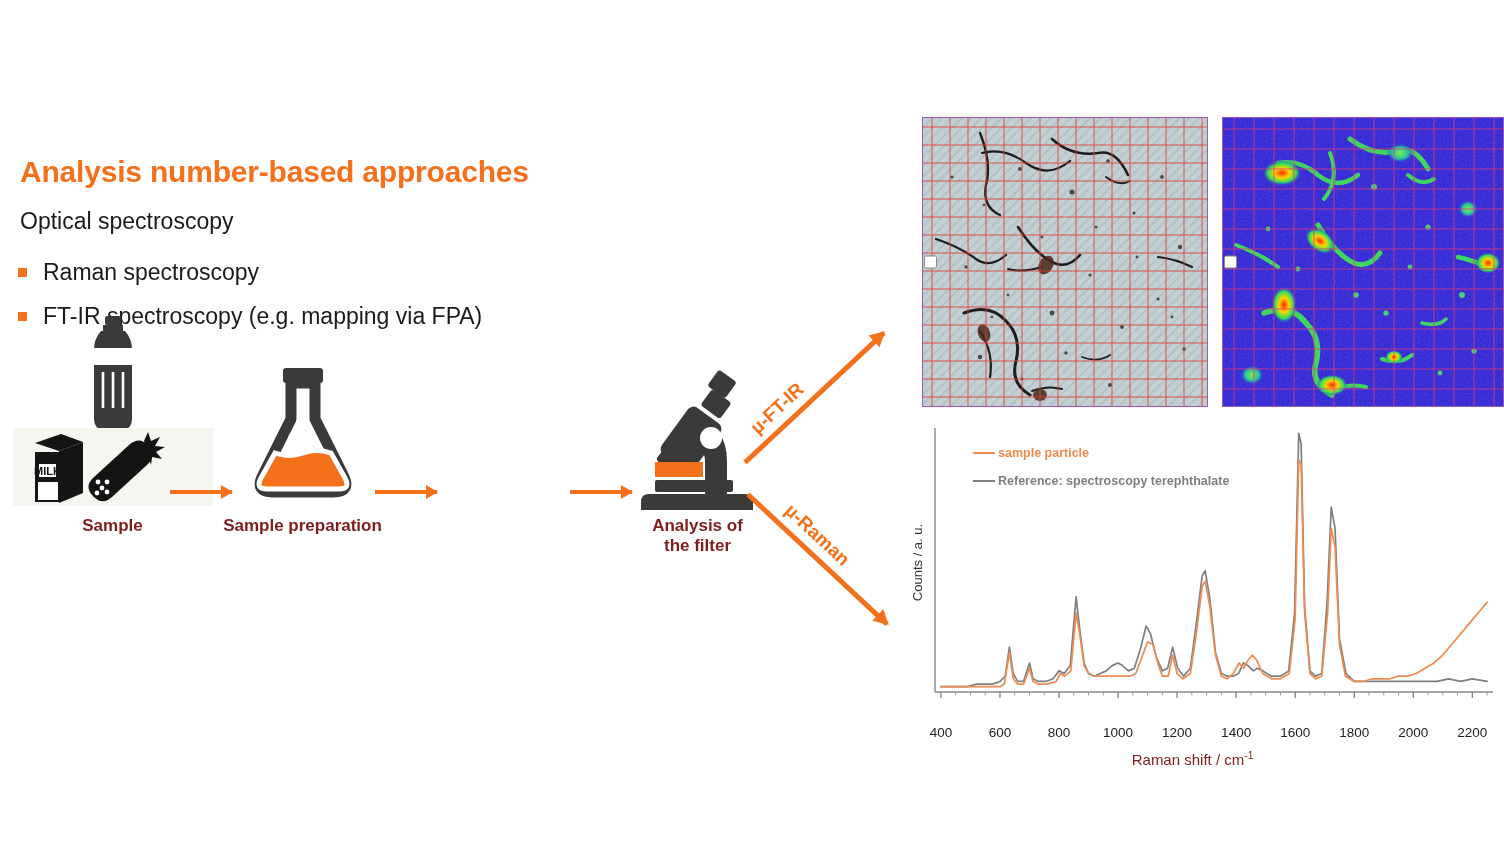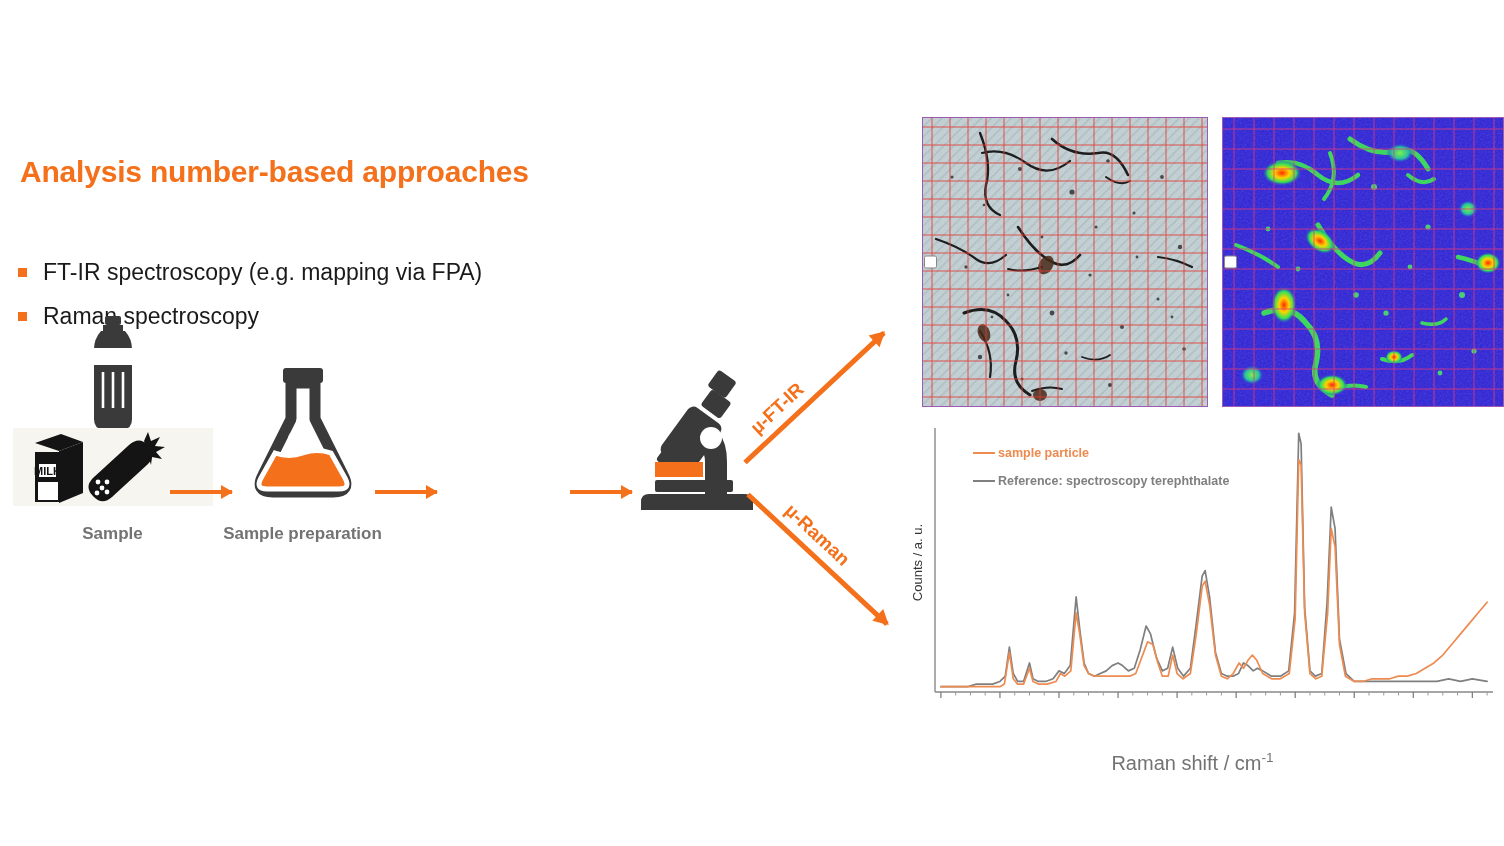--- a/index.html
+++ b/index.html
@@ -23,22 +23,22 @@
   .bullet{display:flex;align-items:center;height:44px;}
   .bullet .sq{
     width:9px;height:9px;background:#F4701B;margin-right:16px;flex:0 0 auto;
   }
   .bullet .btxt{font-size:23px;color:#1a1a1a;white-space:nowrap;}
 
   
   .wf{position:absolute;left:0;top:360px;width:800px;height:270px;padding-left:24px;}
   .step{position:absolute;text-align:center;}
   .step .lbl{
-    font-size:17px;font-weight:bold;color:#737373;line-height:1.18;
-    margin-top:14px;white-space:pre-line;
+    font-size:17px;font-weight:bold;color:#7f1d1d;line-height:1.18;
+    margin-top:6px;white-space:pre-line;
   }
   .icon-wrap{display:flex;align-items:flex-end;justify-content:center;height:140px;}
 
   .arrow-h{position:absolute;height:0;}
   .arrow-h .bar{height:4px;background:#F4701B;width:100%;}
   .arrow-h .head{
     position:absolute;right:-1px;top:-5px;width:0;height:0;
     border-top:7px solid transparent;border-bottom:7px solid transparent;
     border-left:12px solid #F4701B;
   }
@@ -65,47 +65,48 @@
   }
 
   
   .chart{position:absolute;left:885px;top:420px;width:615px;height:370px;}
   .ylab{
     position:absolute;left:-6px;top:135px;transform:rotate(-90deg);
     transform-origin:center;font-size:13px;color:#333;white-space:nowrap;
   }
   .xlab{
     position:absolute;left:0;right:0;top:330px;text-align:center;
-    font-size:20px;color:#737373;
+    font-size:15px;color:#7f1d1d;
   }
   .legend{position:absolute;left:88px;top:26px;}
   .lrow{display:flex;align-items:center;margin-bottom:14px;font-weight:bold;}
   .lrow .ln{width:22px;height:2.5px;margin-right:3px;}
   .lrow .ltx{font-size:12.5px;}
   .xticklabels{position:absolute;left:0;top:305px;width:100%;height:18px;}
   .xticklabels span{
     position:absolute;font-size:13.5px;color:#222;transform:translateX(-50%);
   }
   sup{font-size:0.68em;vertical-align:super;}
 </style>
 </head>
 <body>
 
 <div class="slide">
 
   <div class="title">Analysis number-based approaches</div>
+  <div class="subtitle">Optical spectroscopy</div>
 
   <div class="bullets">
     <div class="bullet">
       <span class="sq"></span>
-      <span class="btxt">FT-IR spectroscopy (e.g. mapping via FPA)</span>
+      <span class="btxt">Raman spectroscopy</span>
     </div>
     <div class="bullet">
       <span class="sq"></span>
-      <span class="btxt">Raman spectroscopy</span>
+      <span class="btxt">FT-IR spectroscopy (e.g. mapping via FPA)</span>
     </div>
   </div>
 
   <div class="wf">
 
     <div class="step" style="left:10px;top:10px;width:205px;">
       <div class="icon-wrap">
         <svg width="200" height="200" viewBox="0 0 200 200">
 
           <g fill="#3a3a3a">
@@ -188,20 +189,22 @@
             <rect x="38" y="40" width="40" height="58" rx="7" transform="rotate(36 58 69)"></rect>
             <rect x="24" y="86" width="24" height="12" rx="3" transform="rotate(36 36 92)"></rect>
             <path d="M58 52 q36 0 36 40 v32 h-22 v-32 q0 -18 -18 -18 z"></path>
             <circle cx="78" cy="68" r="11" fill="#ffffff"></circle>
             <rect x="22" y="110" width="78" height="12" rx="2"></rect>
             <path d="M16 124 h96 q8 0 8 8 v8 h-112 v-8 q0 -8 8 -8z"></path>
           </g>
           <rect x="22" y="92" width="48" height="15" fill="#F4701B"></rect>
         </svg>
       </div>
+      <div class="lbl">Analysis of
+the filter</div>
     </div>
   </div>
 
   <div class="diag" style="left:745px;top:460px;width:190px;transform:rotate(-43deg);">
     <div class="dbar" style="width:100%;"></div>
     <div class="dhead"></div>
     <div class="dlabel" style="left:28px;top:-26px;">µ-FT-IR</div>
   </div>
 
   <div class="diag" style="left:748px;top:492px;width:190px;transform:rotate(43deg);">
@@ -460,19 +463,31 @@
         <line x1="498.76190476190476" y1="272" x2="498.76190476190476" y2="275.5" stroke="#999" stroke-width="1"></line>
         <line x1="513.5238095238095" y1="272" x2="513.5238095238095" y2="275.5" stroke="#999" stroke-width="1"></line>
         <line x1="543.047619047619" y1="272" x2="543.047619047619" y2="275.5" stroke="#999" stroke-width="1"></line>
         <line x1="557.8095238095239" y1="272" x2="557.8095238095239" y2="275.5" stroke="#999" stroke-width="1"></line>
         <line x1="572.5714285714286" y1="272" x2="572.5714285714286" y2="275.5" stroke="#999" stroke-width="1"></line>
         <line x1="602.0952380952381" y1="272" x2="602.0952380952381" y2="275.5" stroke="#999" stroke-width="1"></line>
         <path d="M55.90 266.72 L64.76 266.72 L73.62 266.72 L82.48 266.72 L91.33 264.08 L100.19 264.08 L107.57 264.08 L114.95 261.44 L120.27 256.16 L124.40 227.12 L128.24 253.52 L132.67 261.44 L138.57 261.44 L144.48 242.96 L148.02 258.80 L153.33 261.44 L160.71 261.44 L168.10 258.80 L174.00 250.88 L179.31 253.52 L185.22 245.60 L191.12 176.96 L194.67 208.64 L199.10 242.96 L203.52 253.52 L209.43 256.16 L215.33 253.52 L221.24 250.88 L227.14 245.60 L233.05 242.96 L237.48 245.60 L243.38 250.88 L249.29 248.24 L255.19 229.76 L261.10 206.00 L265.52 213.92 L271.43 237.68 L277.33 250.88 L282.65 248.24 L287.67 227.12 L292.69 248.24 L298.59 256.16 L305.38 248.24 L311.29 203.36 L317.19 155.84 L320.14 150.56 L324.57 176.96 L330.48 232.40 L336.38 253.52 L342.29 256.16 L348.19 256.16 L353.50 253.52 L358.52 242.96 L362.95 245.60 L368.27 250.88 L372.40 248.24 L377.71 250.88 L386.57 256.16 L395.43 256.16 L403.70 250.88 L409.60 192.80 L413.73 13.28 L416.10 23.84 L419.64 187.52 L424.95 250.88 L430.27 256.16 L436.76 253.52 L442.08 182.24 L446.21 87.20 L450.05 108.32 L454.48 219.20 L460.97 253.52 L469.24 261.44 L481.05 261.44 L492.86 261.44 L504.67 261.44 L516.48 261.44 L528.29 261.44 L540.10 261.44 L551.90 261.44 L563.71 258.80 L575.52 261.44 L587.33 258.80 L602.10 261.44 " fill="none" stroke="#7f7f7f" stroke-width="1.7" stroke-linejoin="round" stroke-linecap="round"></path>
         <path d="M55.90 266.72 L61.81 266.72 L70.67 266.72 L79.52 266.72 L88.38 266.72 L97.24 266.72 L106.10 266.72 L114.95 266.72 L119.38 264.08 L124.40 232.40 L128.24 258.80 L132.67 264.08 L138.57 264.08 L144.48 248.24 L148.02 261.44 L153.33 264.08 L162.19 264.08 L171.05 261.44 L175.48 253.52 L179.90 256.16 L185.81 250.88 L191.12 192.80 L194.67 213.92 L199.10 245.60 L203.52 253.52 L209.43 256.16 L215.33 256.16 L221.24 256.16 L228.62 256.16 L233.05 256.16 L238.95 256.16 L244.86 256.16 L250.76 253.52 L256.67 237.68 L262.57 221.84 L267.89 224.48 L272.90 242.96 L277.33 256.16 L283.24 256.16 L287.67 235.04 L292.10 253.52 L298.00 258.80 L305.38 253.52 L311.29 213.92 L317.19 166.40 L320.14 161.12 L324.57 184.88 L330.48 235.04 L336.38 256.16 L342.29 258.80 L348.19 253.52 L354.10 242.96 L358.52 248.24 L362.95 240.32 L367.38 235.04 L371.81 240.32 L377.71 253.52 L386.57 258.80 L395.43 258.80 L404.29 253.52 L410.19 198.08 L413.73 39.68 L416.10 44.96 L419.64 192.80 L424.95 253.52 L430.86 258.80 L436.76 256.16 L442.67 192.80 L446.21 108.32 L450.05 126.80 L454.48 224.48 L460.38 256.16 L469.24 261.44 L478.10 261.44 L486.95 258.80 L495.81 258.80 L504.67 258.80 L513.52 256.16 L522.38 256.16 L531.24 253.52 L540.10 248.24 L548.95 242.96 L557.81 235.04 L566.67 224.48 L575.52 213.92 L584.38 203.36 L593.24 192.80 L602.10 182.24 " fill="none" stroke="#ED8B50" stroke-width="1.7" stroke-linejoin="round" stroke-linecap="round"></path>
       </svg>
 
+    <div class="xticklabels" id="xticks">
+        <span style="left: 55.9048px;">400</span>
+        <span style="left: 114.952px;">600</span>
+        <span style="left: 174px;">800</span>
+        <span style="left: 233.048px;">1000</span>
+        <span style="left: 292.095px;">1200</span>
+        <span style="left: 351.143px;">1400</span>
+        <span style="left: 410.19px;">1600</span>
+        <span style="left: 469.238px;">1800</span>
+        <span style="left: 528.286px;">2000</span>
+        <span style="left: 587.333px;">2200</span>
+      </div>
 
     <div class="xlab">
       <span>Raman shift / cm</span><sup>-1</sup>
     </div>
   </div>
 
 </div>
 
 </body></html>

